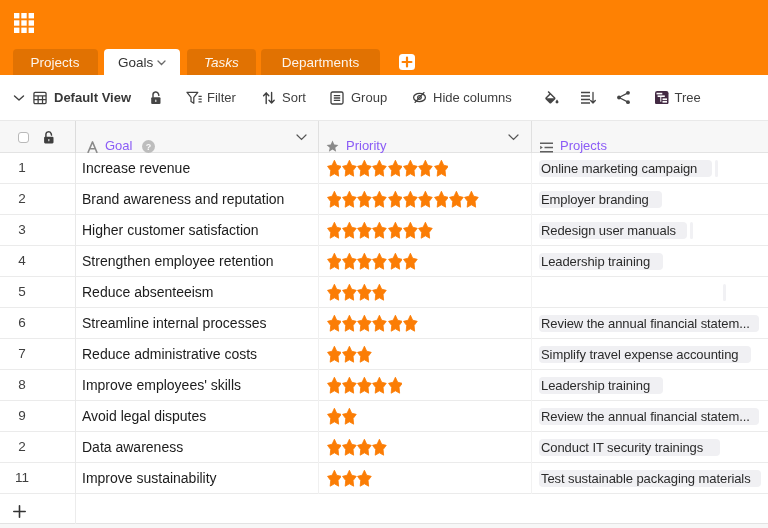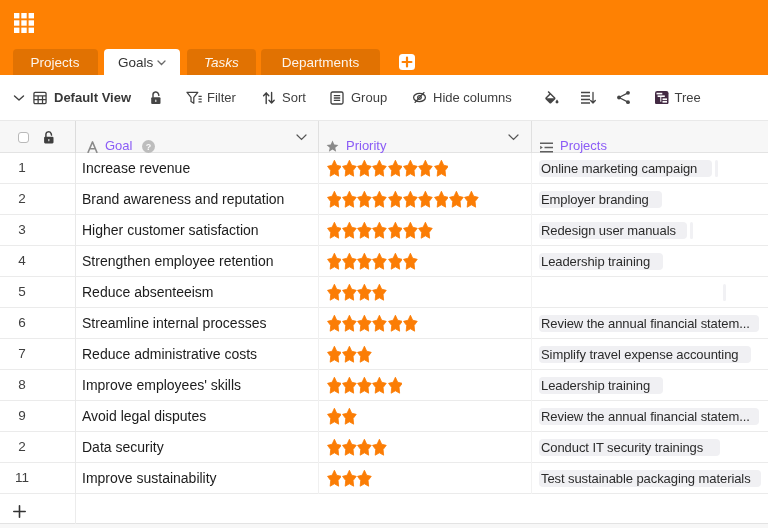--- a/index.html
+++ b/index.html
@@ -432,21 +432,21 @@
         <path d="M8 0.2L10.47 4.6 15.42 5.59 11.99 9.3 12.58 14.31 8 12.2 3.42 14.31 4.01 9.3 0.58 5.59 5.53 4.6Z" fill="#fb7d05" stroke="#fb7d05" stroke-width="0.8" stroke-linejoin="round"></path>
       </svg>
     </div>
   <div class="chip" style="width:220px">Review the annual financial statem...</div>
   <div class="vline" style="left:75px;top:0;height:31px;background:#e9e9e9;"></div>
   <div class="vline" style="left:318px;top:0;height:31px;background:#f0f0f0;"></div>
   <div class="vline" style="left:531px;top:0;height:31px;background:#f2f2f2;"></div>
 </div>
 <div class="row" style="top:432px;">
   <div class="rownum">2</div>
-  <div class="goal">Data security</div>
+  <div class="goal">Data awareness</div>
   <div class="stars">
       <svg width="14.8" height="17" viewBox="0 0 16 15" preserveAspectRatio="none" style="flex:0 0 14.8px;margin-right:0.5px">
         <path d="M8 0.2L10.47 4.6 15.42 5.59 11.99 9.3 12.58 14.31 8 12.2 3.42 14.31 4.01 9.3 0.58 5.59 5.53 4.6Z" fill="#fb7d05" stroke="#fb7d05" stroke-width="0.8" stroke-linejoin="round"></path>
       </svg>
       <svg width="14.8" height="17" viewBox="0 0 16 15" preserveAspectRatio="none" style="flex:0 0 14.8px;margin-right:0.5px">
         <path d="M8 0.2L10.47 4.6 15.42 5.59 11.99 9.3 12.58 14.31 8 12.2 3.42 14.31 4.01 9.3 0.58 5.59 5.53 4.6Z" fill="#fb7d05" stroke="#fb7d05" stroke-width="0.8" stroke-linejoin="round"></path>
       </svg>
       <svg width="14.8" height="17" viewBox="0 0 16 15" preserveAspectRatio="none" style="flex:0 0 14.8px;margin-right:0.5px">
         <path d="M8 0.2L10.47 4.6 15.42 5.59 11.99 9.3 12.58 14.31 8 12.2 3.42 14.31 4.01 9.3 0.58 5.59 5.53 4.6Z" fill="#fb7d05" stroke="#fb7d05" stroke-width="0.8" stroke-linejoin="round"></path>
       </svg>

